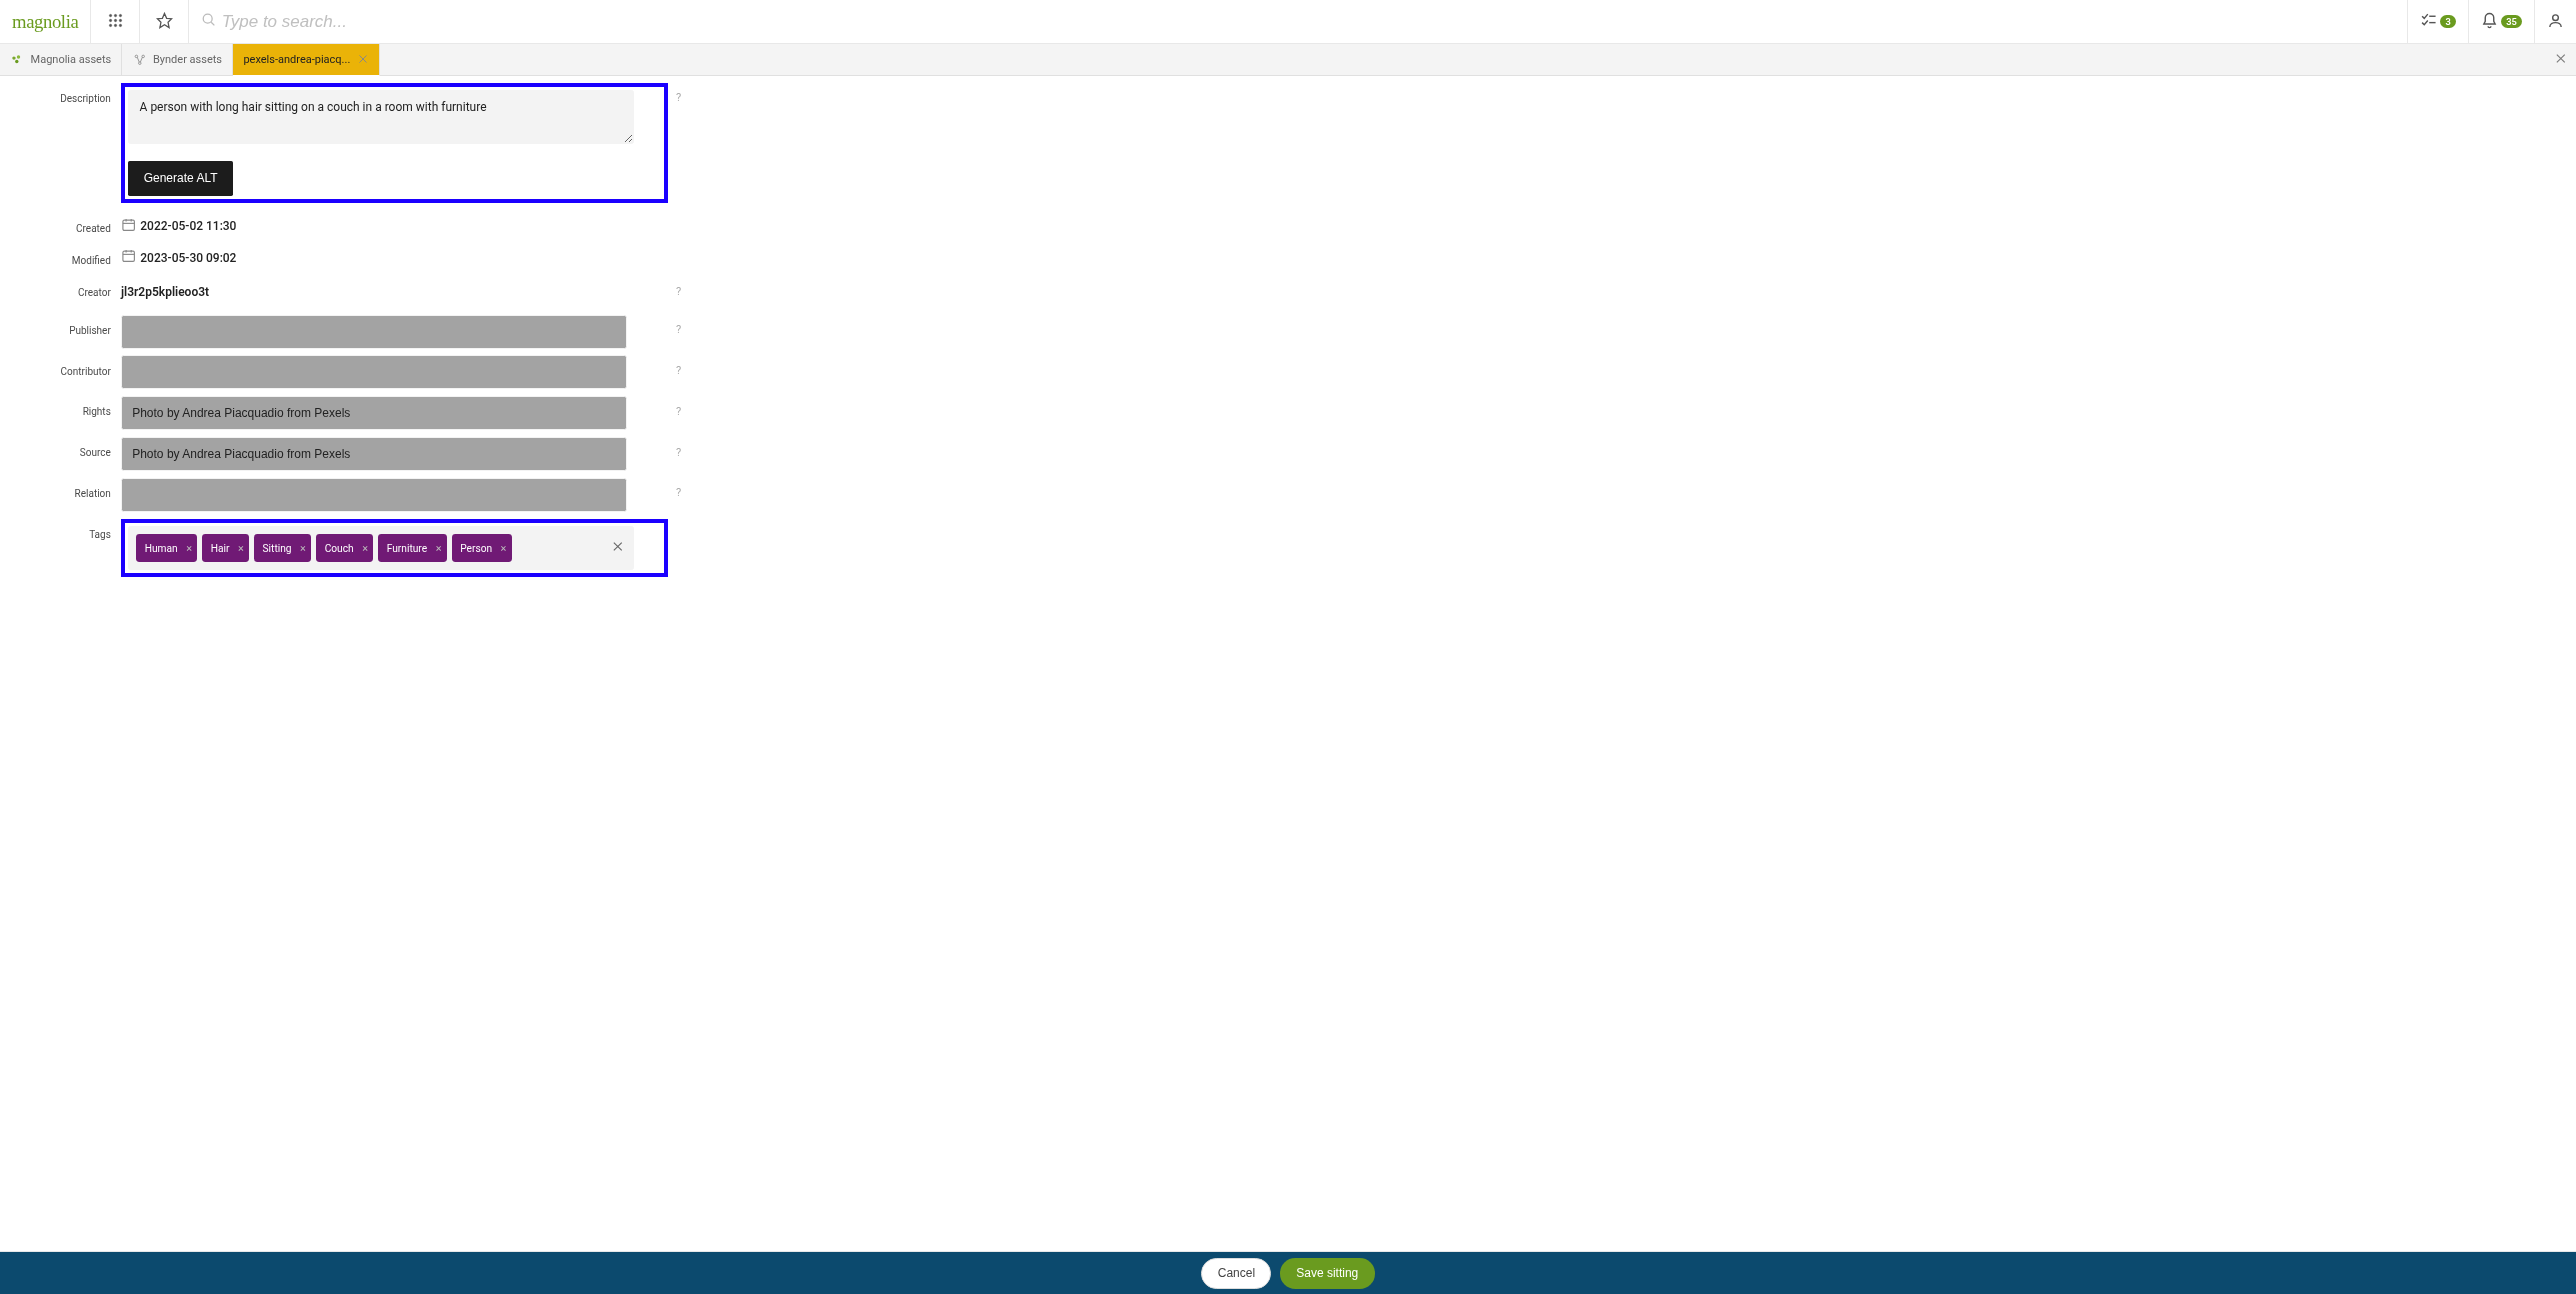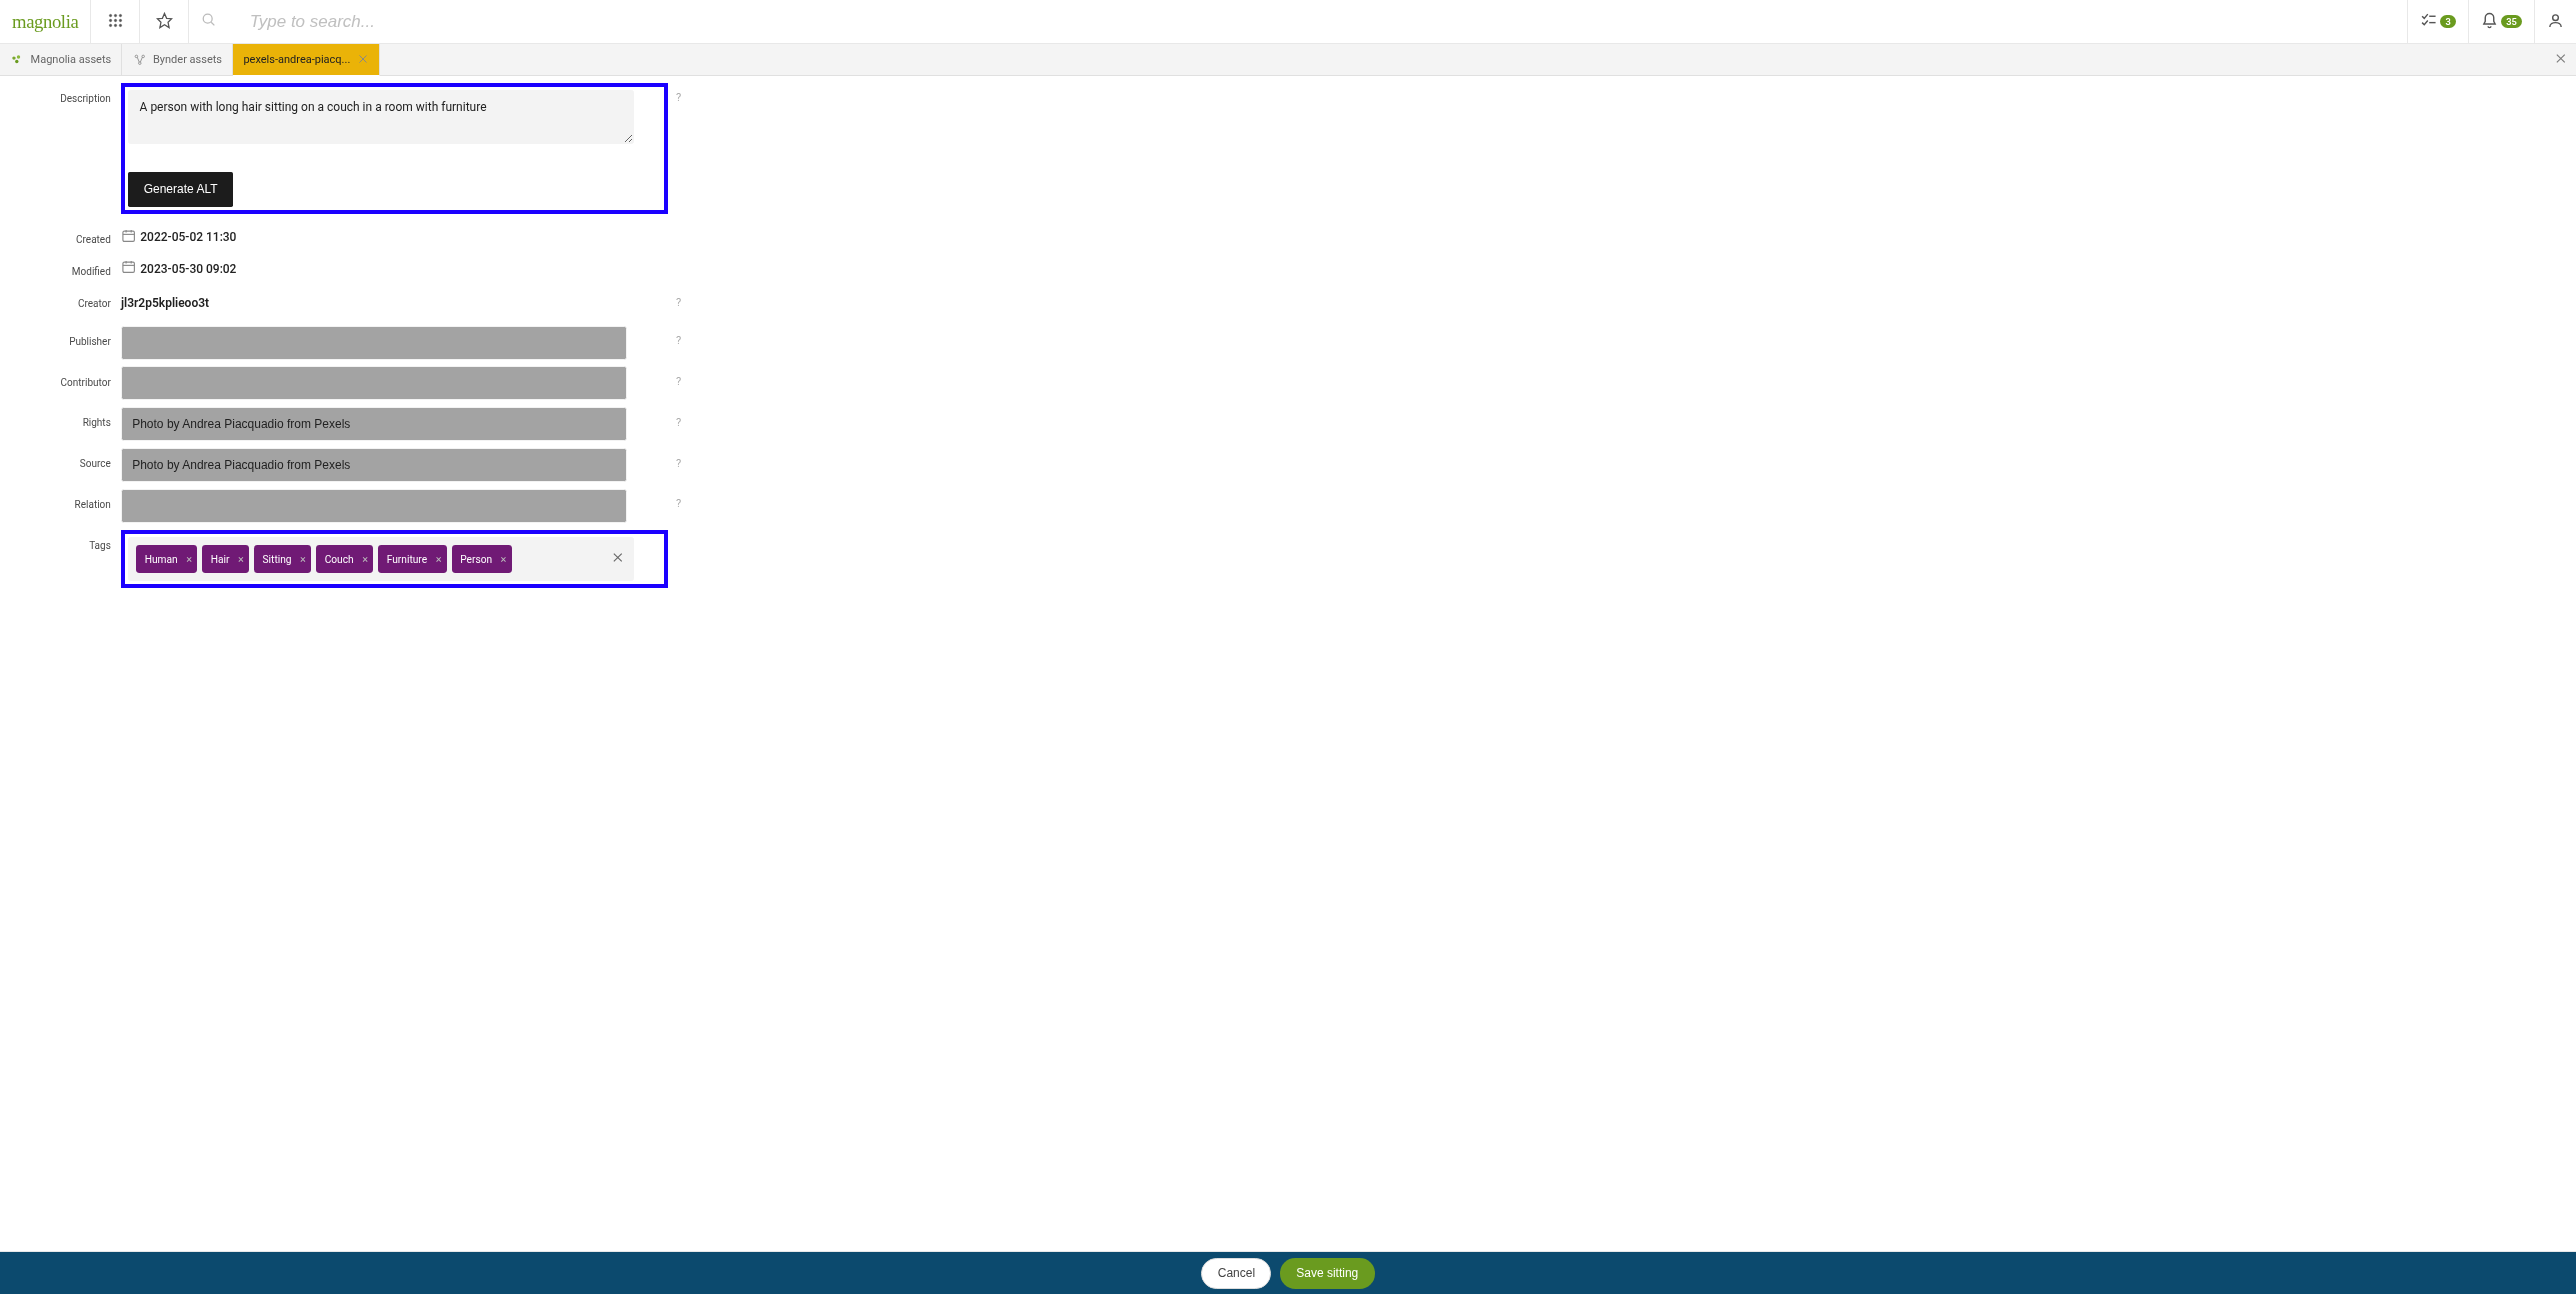--- a/index.html
+++ b/index.html
@@ -7,21 +7,21 @@
   body { display: flex; flex-direction: column; overflow: hidden; }
 
   
   .header { height: 44px; border-bottom: 0.8px solid #e8e8e8; display: flex; align-items: stretch; background: #fff; }
   .logo-cell { display: flex; align-items: center; padding: 16px 12px; border-right: 0.8px solid #e8e8e8; }
   .logo-text { font-family: Georgia, "Times New Roman", serif; font-size: 18.7px; color: #6a9b1f; font-weight: 500; letter-spacing: -0.4px; position: relative; }
   .header-btn { width: 49px; display: flex; align-items: center; justify-content: center; border-right: 0.8px solid #e8e8e8; color: #555; cursor: pointer; }
   .header-btn svg { width: 17px; height: 17px; stroke: currentColor; fill: none; }
   .search-cell { flex: 1; display: flex; align-items: center; padding: 0 6.8px; color: #bbb; }
   .search-cell svg { width: 15.3px; height: 15.3px; stroke: currentColor; fill: none; margin: 0 5.1px; }
-  .search-input { border: none; outline: none; font-size: 17px; color: #4c1d95; width: 100%; margin-left: 28px; }
+  .search-input { border: none; outline: none; font-size: 17px; color: #4c1d95; width: 100%; }
   .search-input::placeholder { color: #c0c0c0; font-style: italic; font-weight: 300; }
   .header-right { display: flex; align-items: stretch; }
   .header-right .header-btn { border-left: 0.8px solid #e8e8e8; border-right: none; padding: 0 12px; width: auto; }
   .badge { background: #6a9b1f; color: #fff; font-size: 9.3px; font-weight: 600; border-radius: 8.5px; padding: 0.8px 5.1px; margin-left: 3.4px; }
 
   
   .tabbar { height: 32px; background: #f4f4f4; border-bottom: 0.8px solid #e0e0e0; display: flex; align-items: stretch; position: relative; }
   .tab { display: flex; align-items: center; padding: 0 10.2px; font-size: 11px; color: #666; border-right: 0.8px solid #e0e0e0; gap: 6.8px; cursor: pointer; }
   .tab.active { background: #eab308; border-bottom: 1.7px solid #fff; margin-bottom: -0.8px; color: #222; }
   .tab .tab-icon { width: 13.6px; height: 13.6px; }
@@ -34,21 +34,21 @@
   .main { flex: 1; overflow: auto; position: relative; }
   .main::-webkit-scrollbar { width: 8.5px; }
   .main::-webkit-scrollbar-thumb { background: #ccc; border-radius: 4.2px; }
   .form { width: 688px; padding: 3.4px 0 25.5px 0; }
   .row { display: flex; align-items: flex-start; margin-top: 6.8px; }
   .row.tight { margin-top: 3.4px; }
   .label { width: 121px; text-align: right; padding: 10.2px 10.2px 0 0; font-size: 10px; color: #4a4a4a; }
   .field { flex: 1; position: relative; }
   .help { width: 20.4px; color: #aaa; font-size: 11px; padding: 8.5px 0 0 8.5px; }
   .textarea { width: 506px; min-height: 54px; background: #f3f3f3; border: 0.8px solid #f3f3f3; border-radius: 2.5px; padding: 8.5px 10.2px; font-size: 12px; color: #222; resize: both; font-family: inherit; }
-  .btn-generate { display: inline-block; margin-top: 25px; background: #1c1c1c; color: #fff; border: none; padding: 10.2px 15.3px; font-size: 12px; border-radius: 1.7px; cursor: pointer; }
+  .btn-generate { display: inline-block; margin-top: 14px; background: #1c1c1c; color: #fff; border: none; padding: 10.2px 15.3px; font-size: 12px; border-radius: 1.7px; cursor: pointer; }
   .date-field { display: flex; align-items: center; gap: 4px; padding: 3.4px 0; }
   .date-icon { color: #888; }
   .date-icon svg { width: 15.3px; height: 15.3px; stroke: currentColor; fill: none; }
   .date-value { font-size: 12px; font-weight: 500; color: #222; }
   .text-value { font-size: 12px; font-weight: 600; color: #222; padding: 8.5px 0; }
   .text-input { width: 506px; height: 34px; background: #a3a3a3; border: 0.8px solid #f3f3f3; border-radius: 2.5px; padding: 0 10.2px; font-size: 12px; color: #222; }
   .tags-wrap { width: 506px; min-height: 44px; background: #f3f3f3; border: 0.8px solid #f3f3f3; border-radius: 2.5px; padding: 6.8px 31px 6.8px 6.8px; display: flex; flex-wrap: wrap; gap: 5.1px; position: relative; }
   .tag { background: #701a75; color: #fff; font-size: 10.2px; border-radius: 3.4px; padding: 4.2px 5.1px 4.2px 8.5px; display: flex; align-items: center; gap: 8.5px; }
   .tag-x { color: #bbb; cursor: pointer; font-size: 11px; }
   .tags-clear { position: absolute; right: 8.5px; top: 50%; transform: translateY(-50%); color: #666; cursor: pointer; }

